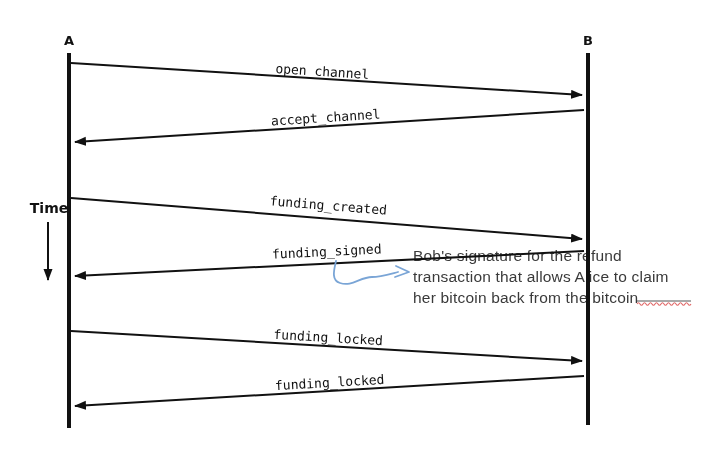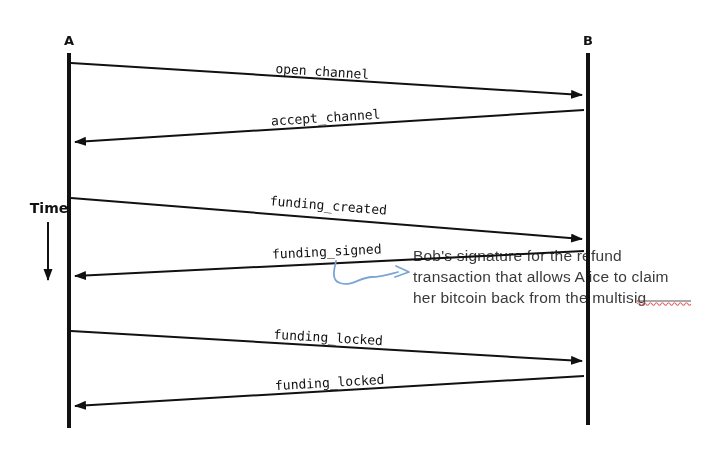--- a/index.html
+++ b/index.html
@@ -51,21 +51,21 @@
   }
 </style>
 </head>
 <body>
 
 <div id="stage">
 
   <div id="annotation-note">
     <div>Bob's signature for the refund</div>
     <div>transaction that allows Alice to claim</div>
-    <div><span>her bitcoin back from the </span><span>multisig</span></div>
+    <div><span>her bitcoin back from the </span><span>bitcoin</span></div>
   </div>
 
   <svg id="diagram-svg" width="722" height="454" viewBox="0 0 722 454">
     <defs>
       <marker id="arrowhead" markerWidth="13" markerHeight="10" refX="11" refY="4.5" orient="auto" markerUnits="userSpaceOnUse">
         <path d="M0,0 L12,4.5 L0,9 z" fill="#111111"></path>
       </marker>
     </defs>
 
     <line x1="69" y1="53" x2="69" y2="428" stroke="#111111" stroke-width="4"></line>

